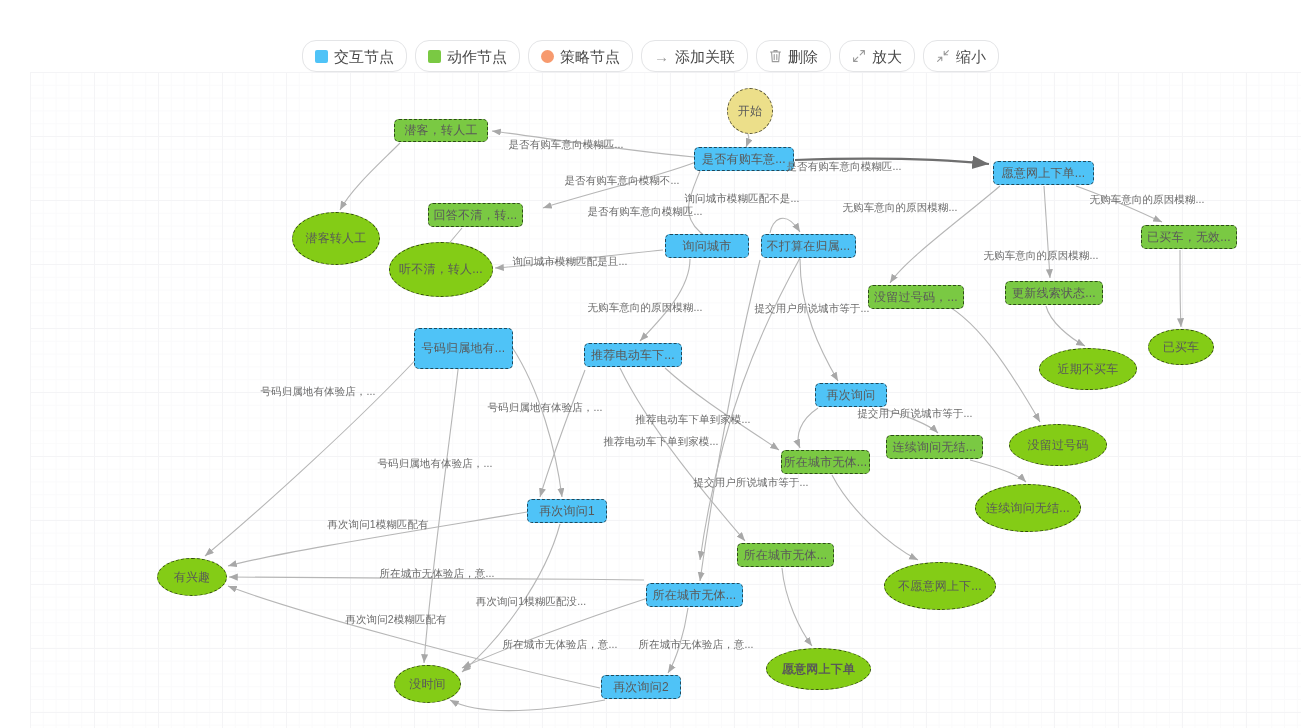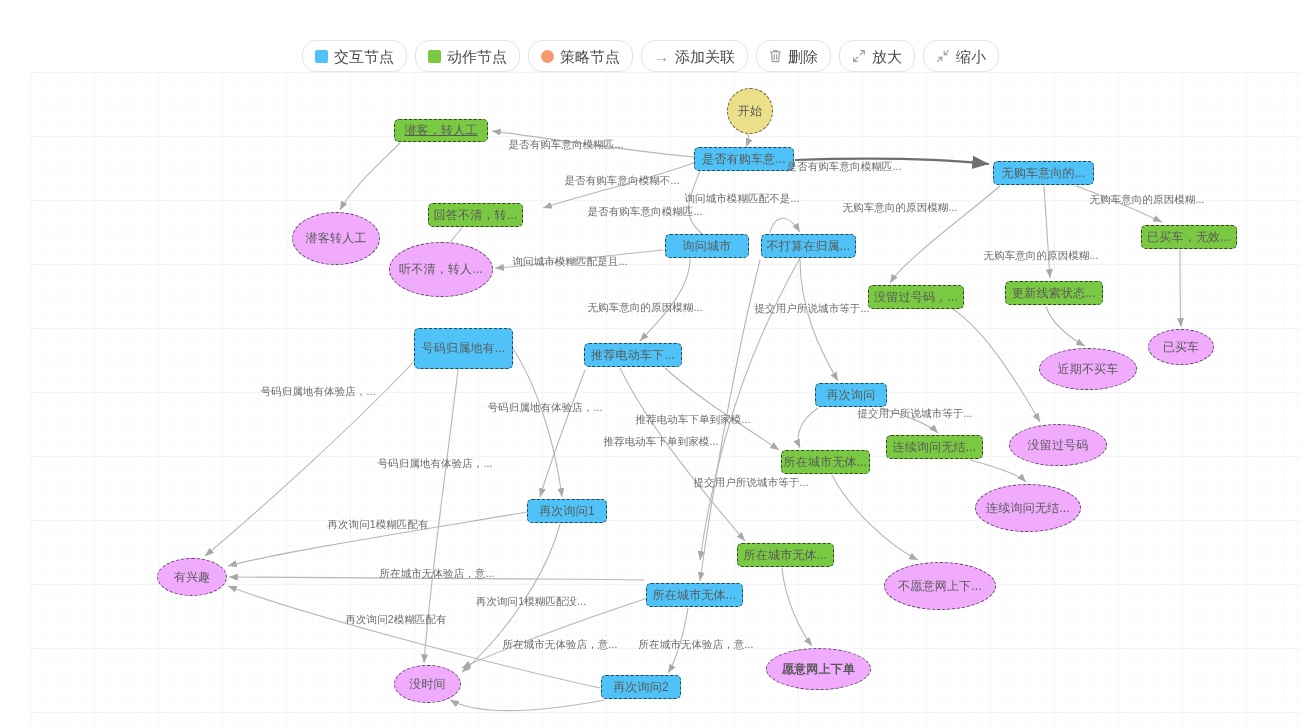--- a/index.html
+++ b/index.html
@@ -50,21 +50,21 @@
     position:absolute;box-sizing:border-box;
     display:flex;align-items:center;justify-content:center;
     font-size:12px;color:#595959;text-align:center;
     z-index:20;cursor:pointer;white-space:nowrap;overflow:hidden;
     letter-spacing:.2px;
   }
   .node.rect{border-radius:5px;border:1.6px dashed rgba(0,0,0,.62);}
   .node.ell{border-radius:50%;border:1.6px dashed rgba(0,0,0,.62);}
   .node.interact{background:#4fc3f7;}
   .node.action{background:#7ac943;}
-  .node.policy{background:#f0abfc;text-align:center;}
+  .node.policy{background:#84cc16;text-align:center;}
   .node.start{background:#ecdf8a;}
 
   
   .elabel{
     position:absolute;z-index:25;
     font-size:10.5px;color:#6b6b6b;white-space:nowrap;
     transform:translate(-50%,-50%);
     pointer-events:none;letter-spacing:.1px;
   }
 </style>
@@ -157,28 +157,28 @@
       <path d="M585,370 C566,420 548,470 540,497" marker-end=""></path>
       <path d="M760,260 C740,340 720,440 700,581" marker-end=""></path>
       <path d="M800,258 C760,330 720,420 700,560" marker-end=""></path>
     </g>
   </svg>
 
   <div id="nodes">
       <div class="node ell start" style="left: 727px; top: 88px; width: 46px; height: 46px;">
         <span>开始</span>
       </div>
-      <div class="node rect action" style="left: 394px; top: 119px; width: 94px; height: 23px; text-decoration: underline;">
+      <div class="node rect action" style="left: 394px; top: 119px; width: 94px; height: 23px;">
         <span>潜客，转人工</span>
       </div>
       <div class="node rect interact" style="left: 694px; top: 147px; width: 100px; height: 24px;">
         <span>是否有购车意...</span>
       </div>
       <div class="node rect interact" style="left: 993px; top: 161px; width: 101px; height: 24px;">
-        <span>无购车意向的...</span>
+        <span>愿意网上下单...</span>
       </div>
       <div class="node rect action" style="left: 428px; top: 203px; width: 95px; height: 24px;">
         <span>回答不清，转...</span>
       </div>
       <div class="node rect action" style="left: 1141px; top: 225px; width: 96px; height: 24px;">
         <span>已买车，无效...</span>
       </div>
       <div class="node ell policy" style="left: 292px; top: 212px; width: 88px; height: 53px;">
         <span>潜客转人工</span>
       </div>

